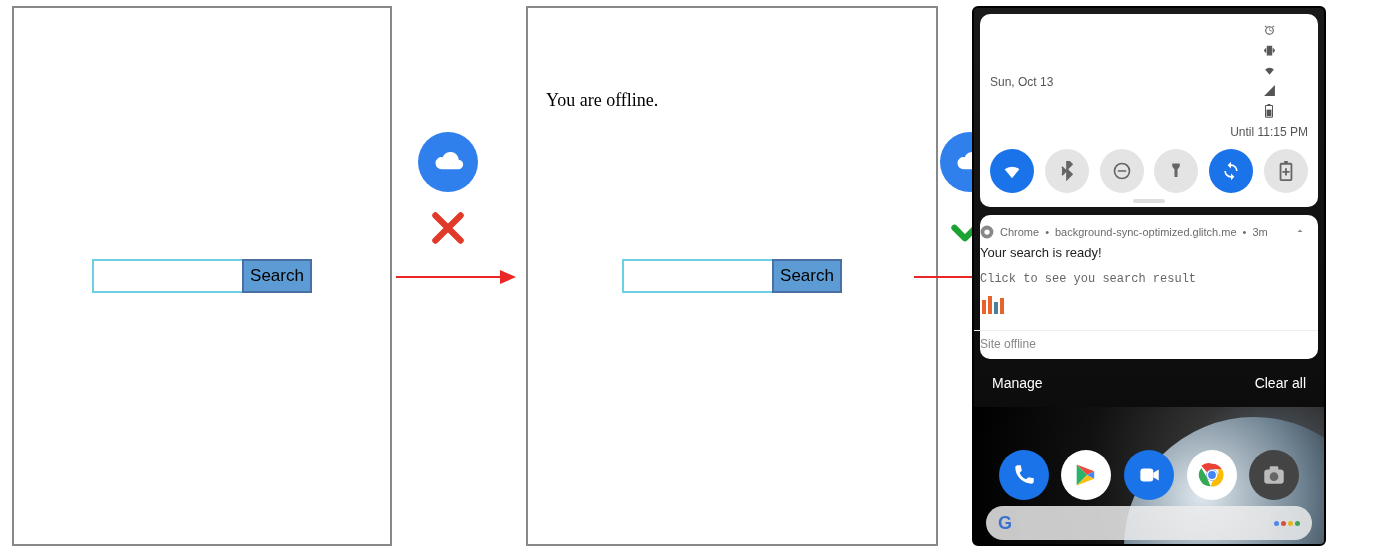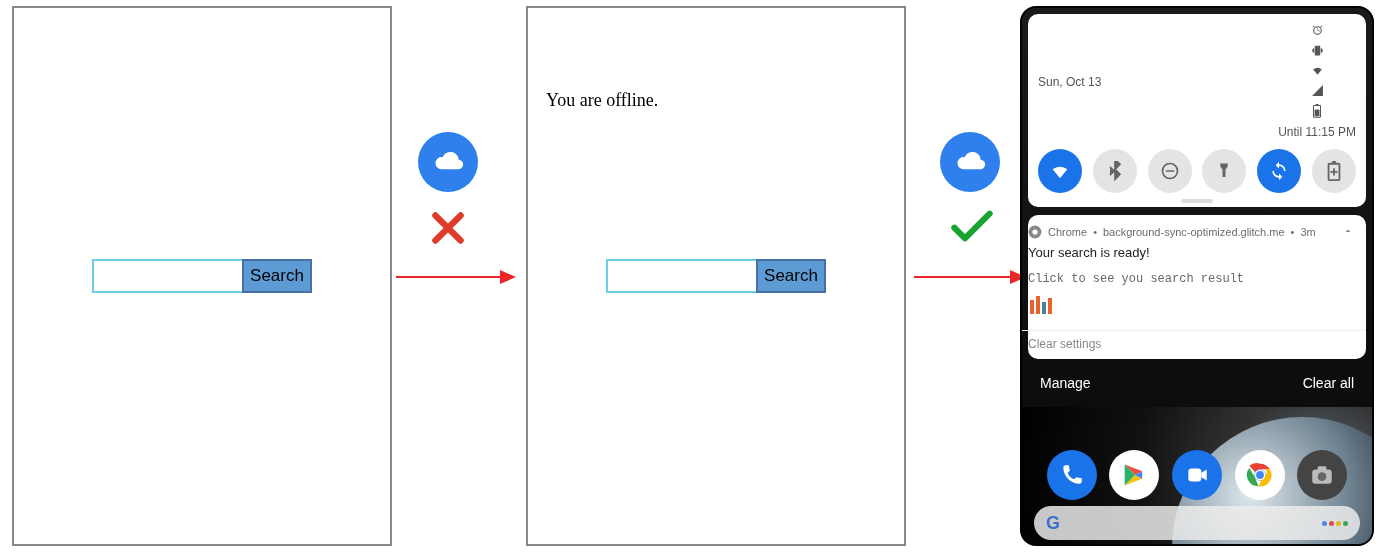--- a/index.html
+++ b/index.html
@@ -9,22 +9,22 @@
     background: #fff;
     font-family: Arial, Helvetica, sans-serif;
     position: relative;
   }
   .panel {
     position: absolute;
     border: 2px solid #888;
     background: #fff;
   }
   .panel1 { left: 12px; top: 6px; width: 380px; height: 540px; }
-  .panel2 { left: 526px; top: 6px; width: 380px; height: 540px; text-decoration: underline; }
-  .panel3 { left: 1020px; top: 6px; width: 354px; height: 540px; border: 2px solid #000; border-radius: 16px; overflow: hidden; background:#000;}
+  .panel2 { left: 526px; top: 6px; width: 412px; height: 540px; text-decoration: underline; }
+  .panel3 { left: 972px; top: 6px; width: 354px; height: 540px; border: 2px solid #000; border-radius: 6px; overflow: hidden; background:#000;}
   
   .search-wrap {
     position: absolute;
     left: 50%;
     top: 50%;
     transform: translate(-50%, -50%);
     display: flex;
   }
   .search-input {
     width: 150px;
@@ -364,21 +364,21 @@
         <span class="app-icon">
           <svg viewBox="0 0 26 26" width="26" height="26">
             <rect x="2" y="6" width="4" height="14" fill="#e8622c"></rect>
             <rect x="8" y="2" width="4" height="18" fill="#e8622c"></rect>
             <rect x="14" y="8" width="4" height="12" fill="#4a7fa0"></rect>
             <rect x="20" y="4" width="4" height="16" fill="#e8622c"></rect>
           </svg>
         </span>
       </div>
       <div class="notif-divider"></div>
-      <div class="notif-settings">Clear settings</div>
+      <div class="notif-settings">Site offline</div>
     </div>
 
     <div class="manage-row">
       <span>Manage</span>
       <span>Clear all</span>
     </div>
 
     <div class="wallpaper">
       <div class="earth"></div>
       <div class="dock">

